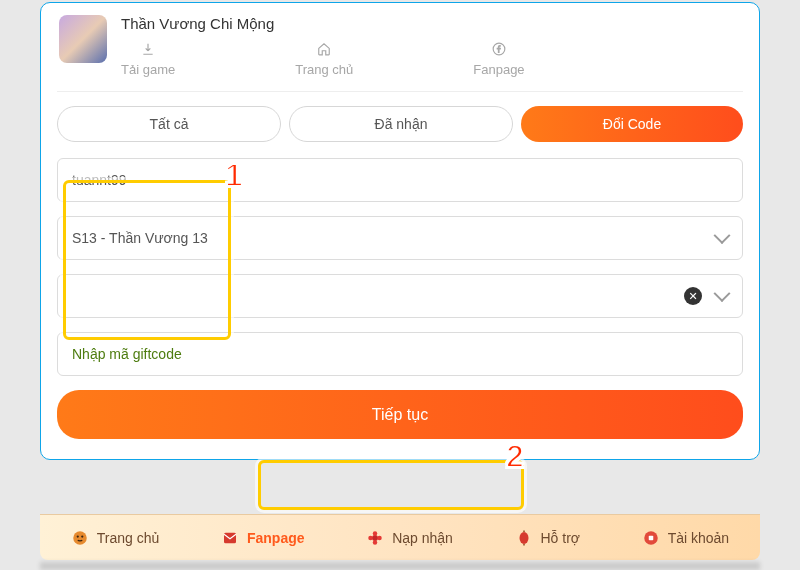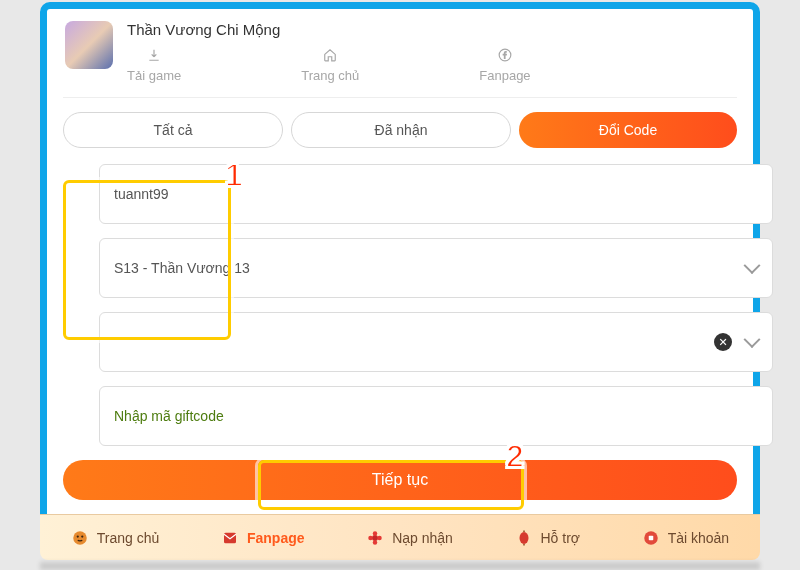--- a/index.html
+++ b/index.html
@@ -1,42 +1,42 @@
 <!DOCTYPE html>
 <html><head>
 <meta charset="utf-8">
 <style>
   * { box-sizing: border-box; margin: 0; padding: 0; font-family: Arial, sans-serif; }
   body { background: #e8e8e8; width: 800px; height: 570px; overflow: hidden; position: relative; }
   .card {
     background: #fff; border-radius: 10px; margin: 2px 40px 0 40px;
-    padding: 8px 16px 20px 16px; border: 7px solid #0ea5e9;
+    padding: 8px 16px 20px 16px; border: 1px solid #0ea5e9;
   }
   .game-head { display: flex; align-items: flex-start; gap: 14px; padding: 4px 2px 14px 2px; border-bottom: 1px solid #eee; }
   .game-icon {
     width: 48px; height: 48px; border-radius: 8px;
     background: linear-gradient(135deg,#c7a9e0 0%, #e8cbb4 50%, #5a6fae 100%);
   }
   .game-meta { flex: 1; }
   .game-title { font-size: 15px; color: #333; font-weight: 500; margin-bottom: 10px; }
   .meta-links { display: flex; gap: 120px; color: #a7a7a7; font-size: 13px; }
   .meta-link { display: inline-flex; align-items: center; gap: 6px; flex-direction: column; }
   .meta-icon { width: 14px; height: 14px; display:inline-block; }
 
   .tab-row { display: flex; gap: 8px; margin-top: 14px; margin-bottom: 16px; }
   .tab-btn {
     flex: 1; height: 36px; border-radius: 18px; border: 1px solid #d7d7d7;
     display:flex; align-items:center; justify-content:center; font-size:14px; color:#555; cursor:pointer;
   }
   .tab-btn.active { background: linear-gradient(90deg,#ff7a18,#ff4d1c); color:#fff; border:none; font-weight:500; }
 
   .field {
-    width: 100%; height: 60px; border: 1px solid #dcdcdc; border-radius: 6px;
+    width: 100%; height: 44px; border: 1px solid #dcdcdc; border-radius: 6px;
     display:flex; align-items:center; padding: 0 14px; font-size: 14px; color:#555;
-    margin-bottom: 14px; background:#fff; position:relative;margin-left:36px;
+    margin-bottom: 14px; background:#fff; position:relative;
   }
   .field.select::after {
     content:''; position:absolute; right:14px; top:50%; width:10px; height:10px;
     border-right:2px solid #9a9a9a; border-bottom:2px solid #9a9a9a;
     transform: translateY(-70%) rotate(45deg);
   }
   .field.event { color:#888; }
   .event-x {
     position:absolute; right:40px; top:50%; transform:translateY(-50%);
     width:18px; height:18px; border-radius:50%; background:#333; color:#fff;
@@ -47,21 +47,21 @@
     position:absolute; border:3px solid #ffcc00; border-radius:6px; pointer-events:none;
     box-shadow: 0 0 0 3px rgba(255,255,255,0.6);
   }
   .callout {
     position:absolute; font-weight:900; font-size:32px; color:#ff2a00;
     -webkit-text-stroke: 2px #fff; text-stroke:2px #fff;
     text-shadow: 2px 2px 0 #fff, -2px -2px 0 #fff, 2px -2px 0 #fff, -2px 2px 0 #fff;
   }
 
   .submit-btn {
-    width:100%; height:40px; border-radius:22px; border:none; cursor:pointer;
+    width:100%; height:49px; border-radius:22px; border:none; cursor:pointer;
     background: linear-gradient(90deg,#ff7a18,#ff4d1c); color:#fff; font-size:16px; font-weight:500;
   }
 
   .bottom-nav {
     position:absolute; left:40px; right:40px; bottom:10px; height:46px;
     background: linear-gradient(90deg,#fff1d6,#ffe4c2,#ffd9a8);
     display:flex; align-items:center; justify-content:space-around;
     border-top:1px solid #e9caa0; border-radius:0 0 8px 8px;
   }
   .nav-item { display:flex; align-items:center; gap:8px; font-size:14px; color:#6d4a2f; }

